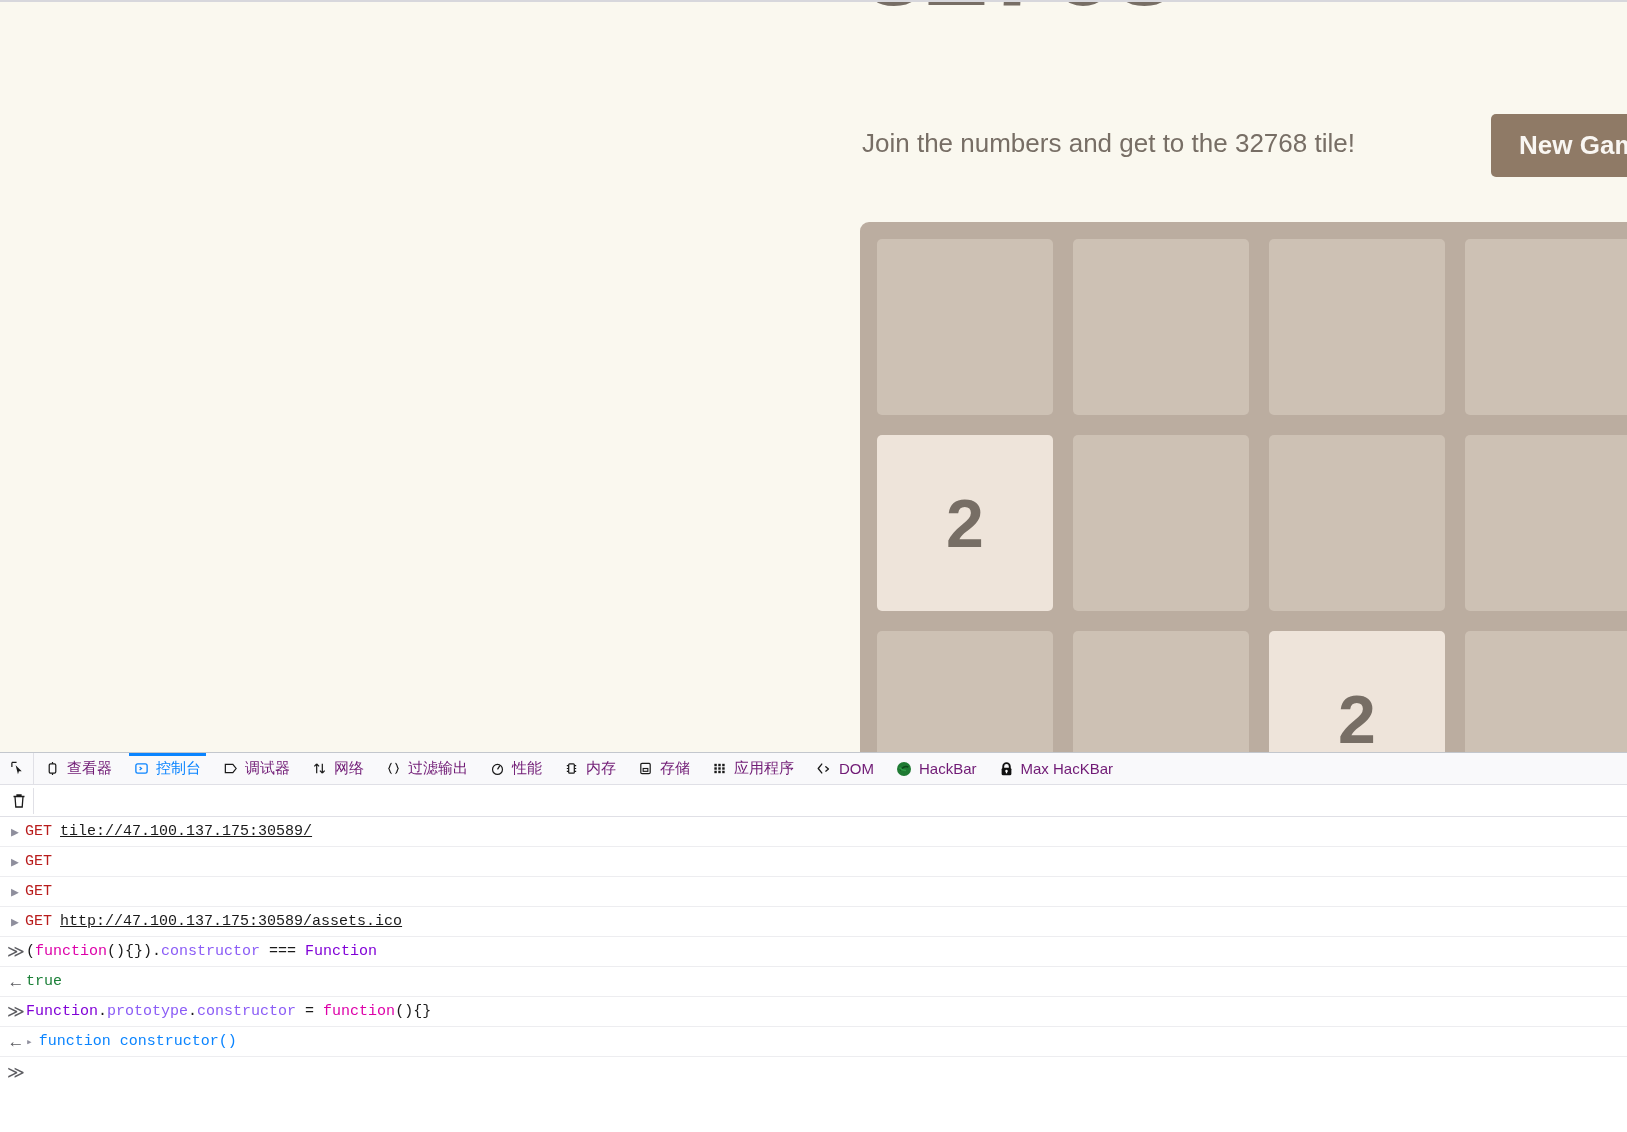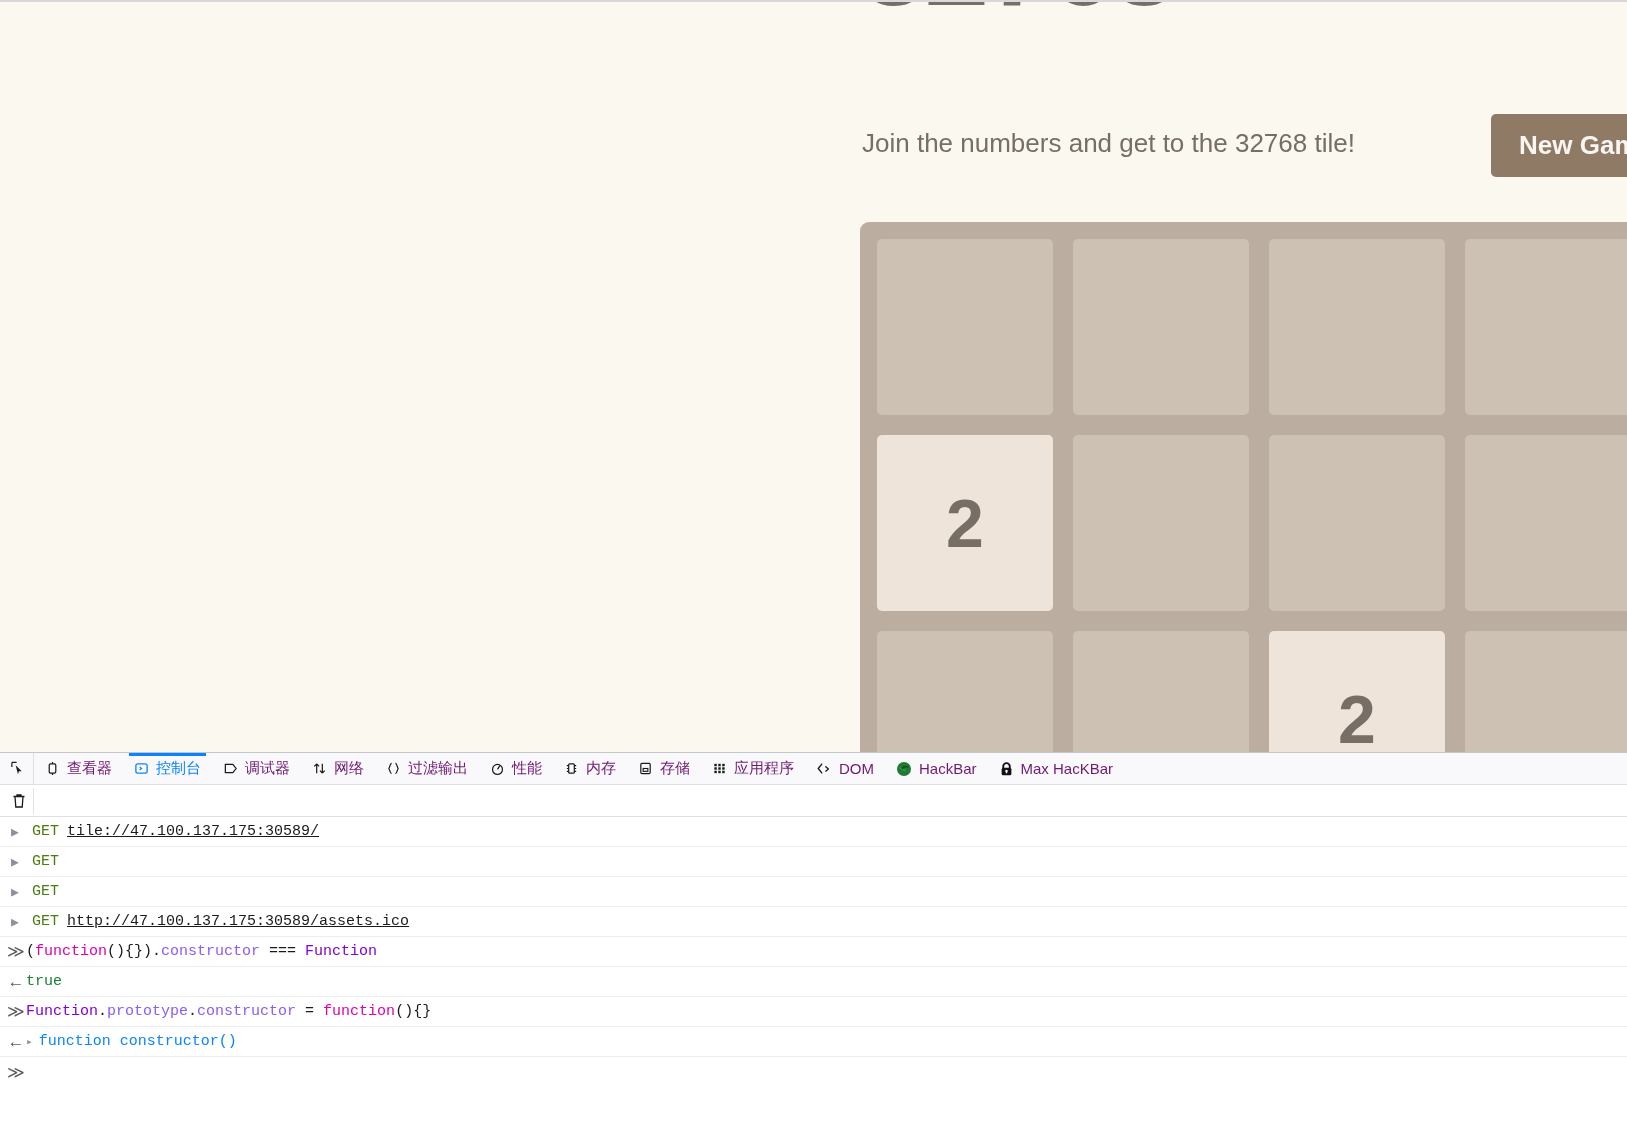--- a/index.html
+++ b/index.html
@@ -189,21 +189,21 @@
     color: #8f8f9d; font-size: 13px;
     flex: 0 0 18px;
   }
   .row-marker {
     width: 20px; text-align: center;
     flex: 0 0 20px;
     color: #5c5c61;
     font-family: "Liberation Sans", sans-serif;
     font-size: 17px;
   }
-  .method { color: #4d7c0f; margin-right: 8px; margin-left: 8px; }
+  .method { color: #b91c1c; margin-right: 8px; margin-left: 1px; }
   .url { color: #1a1a1a; text-decoration: underline; }
   .tok-plain { color: #1a1a1a; }
   .tok-pink { color: #dd00a9; }
   .tok-green { color: #8b5cf6; }
   .tok-purple { color: #8000d7; }
   .tok-true { color: #1a7f37; }
   .tok-link-blue { color: #0a84ff; }
   .expand-tri {
     color: #8f8f9d; font-size: 11px; margin-right: 6px;
   }

